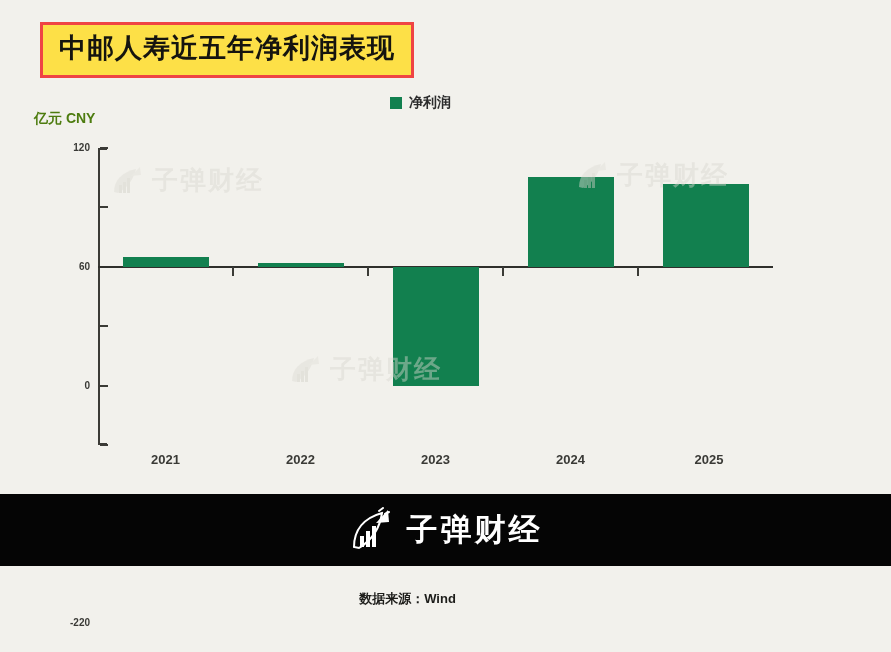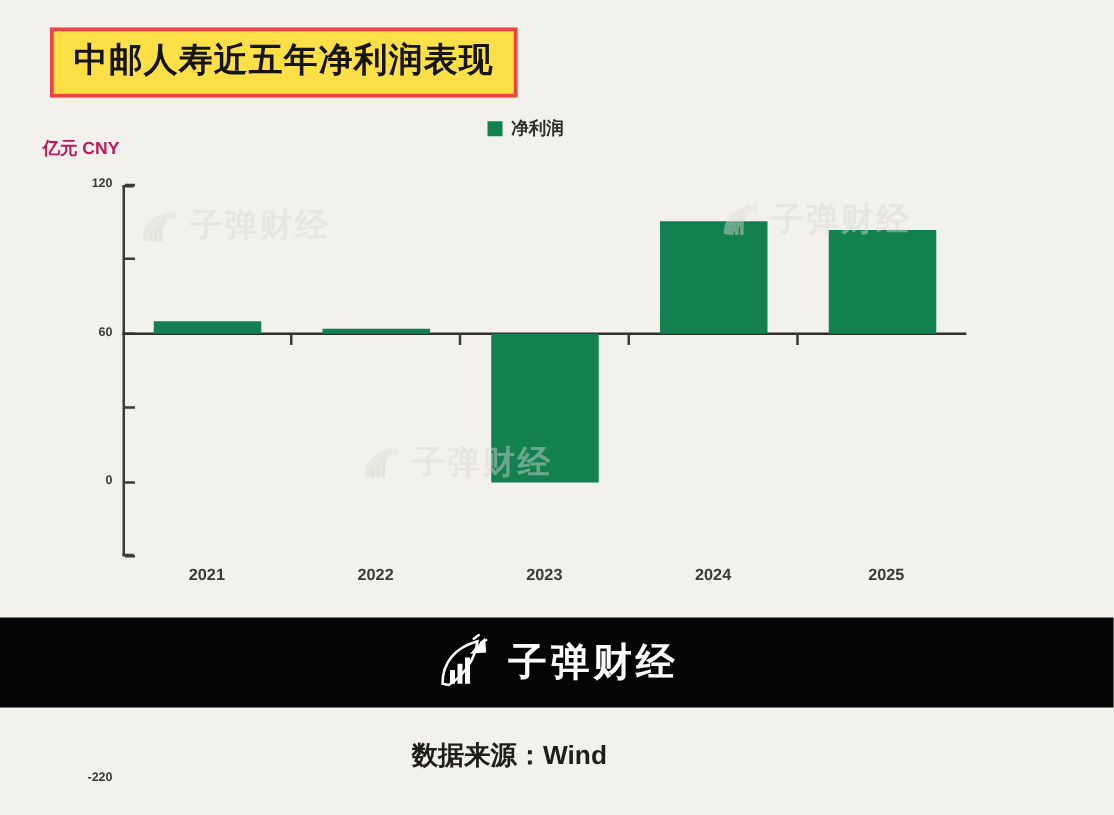--- a/index.html
+++ b/index.html
@@ -32,21 +32,21 @@
     left: 390px; top: 94px;
     display: flex; align-items: center; gap: 7px;
   }
   .legend-swatch { width: 12px; height: 12px; background: #12804f; display: block; }
   .legend-label { font-size: 14px; color: #2c2c2c; font-weight: bold; }
 
   
   .chart-area { position: absolute; left: 0; top: 0; width: 891px; height: 494px; }
   .axis-unit {
     position: absolute; left: 34px; top: 110px;
-    font-size: 14px; color: #be185d; font-weight: bold;
+    font-size: 14px; color: #4d7c0f; font-weight: bold;
   }
 
   .plot {
     position: absolute;
     left: 98px; top: 148px;
     width: 675px; height: 297px;
   }
   .y-axis-line {
     position: absolute; left: 0; top: 0;
     width: 2px; height: 100%; background: #3b3b36;
@@ -102,21 +102,21 @@
     display: flex; align-items: center; justify-content: center; gap: 14px;
   }
   .footer-logo-text {
     font-size: 31px; font-weight: bold; color: #ffffff; letter-spacing: 3px;
   }
 
   
   .source {
     position: absolute; left: 0; top: 590px; width: 815px;
     text-align: center;
-    font-size: 21px; color: #1d1d1a; font-weight: bold;
+    font-size: 13px; color: #1d1d1a; font-weight: bold;
   }
 </style>
 </head>
 <body>
 
 <div class="title-wrap">
   <div class="title-box">
     <div class="title-text">中邮人寿近五年净利润表现</div>
   </div>
 </div>

